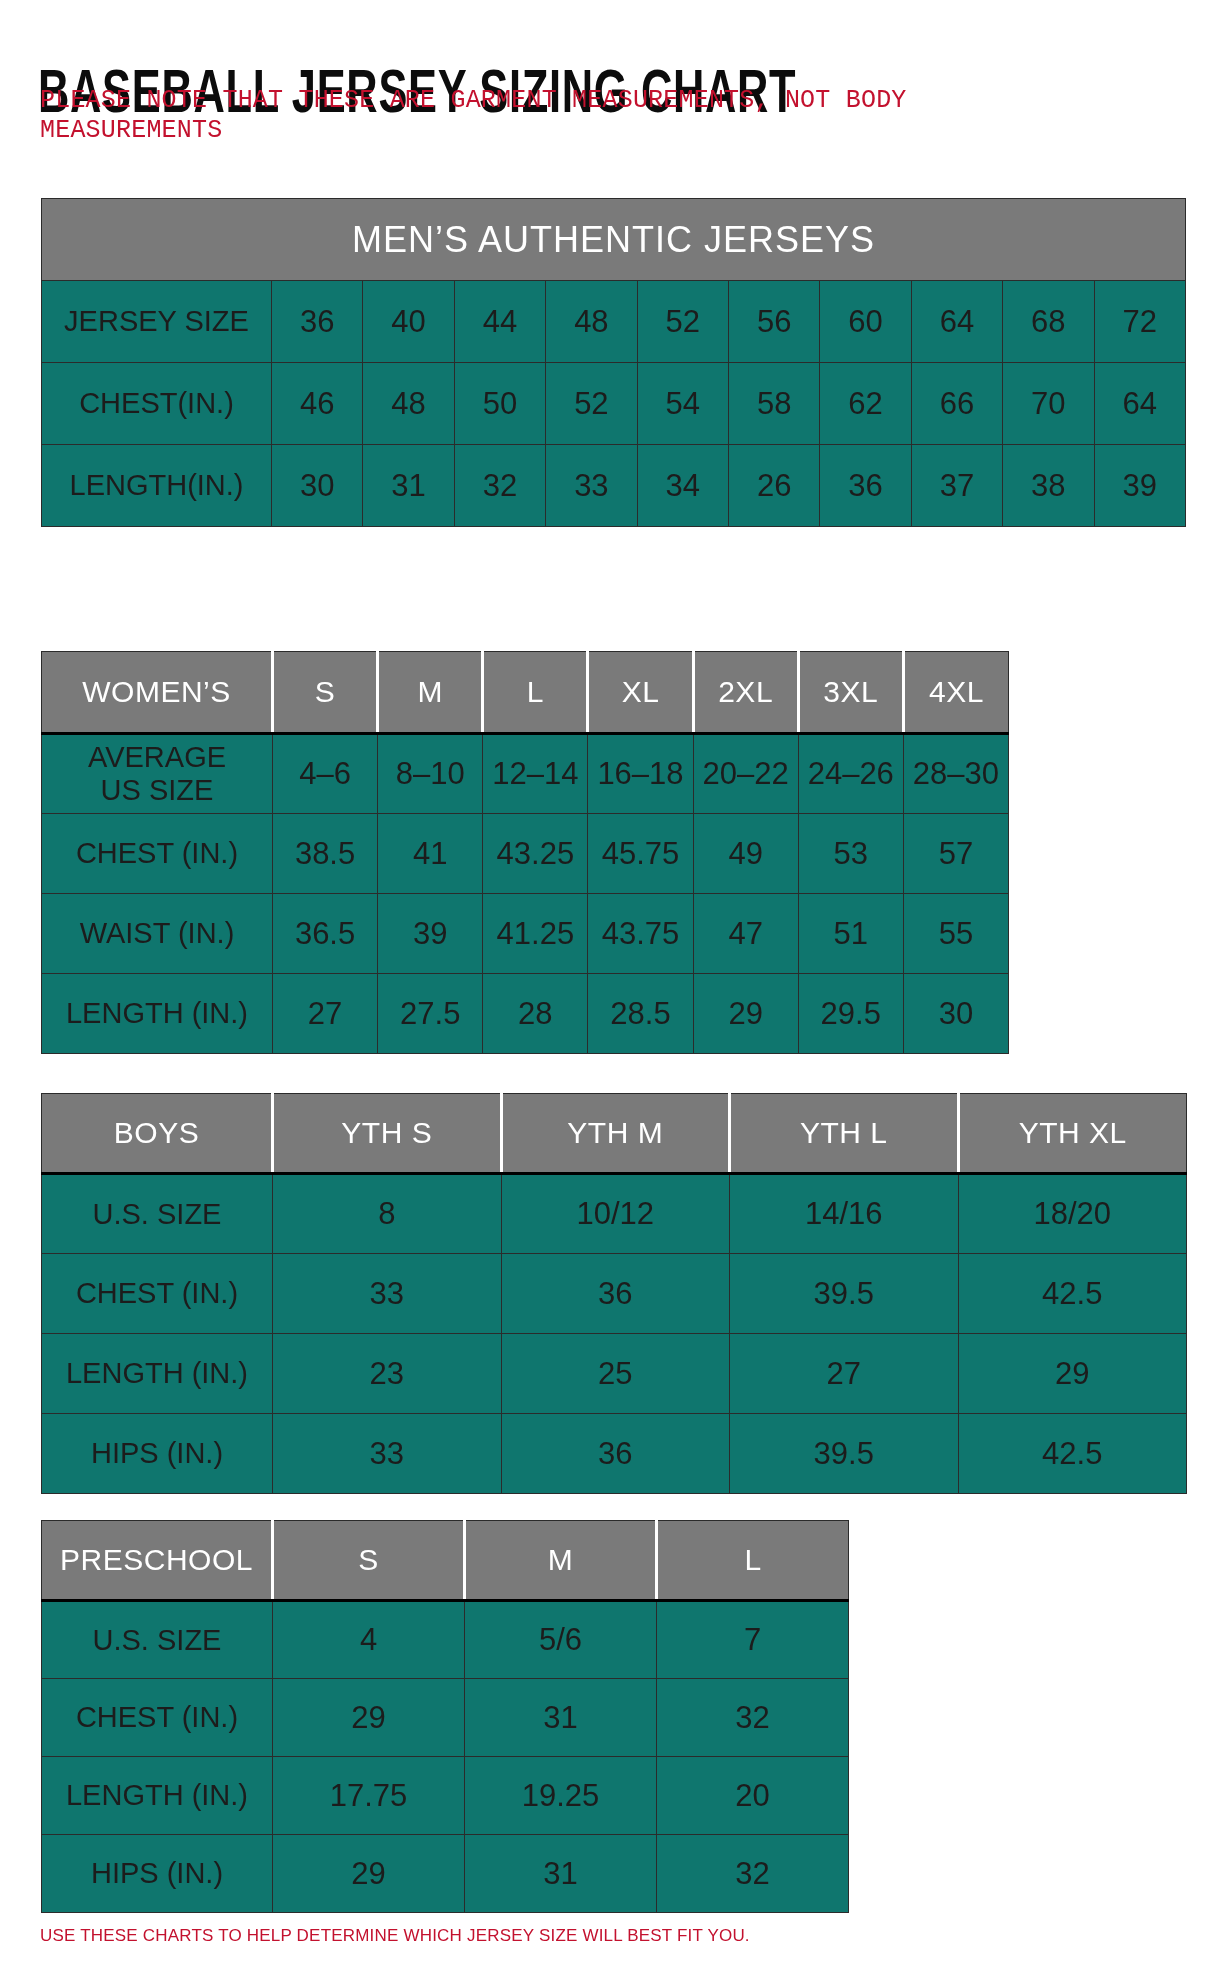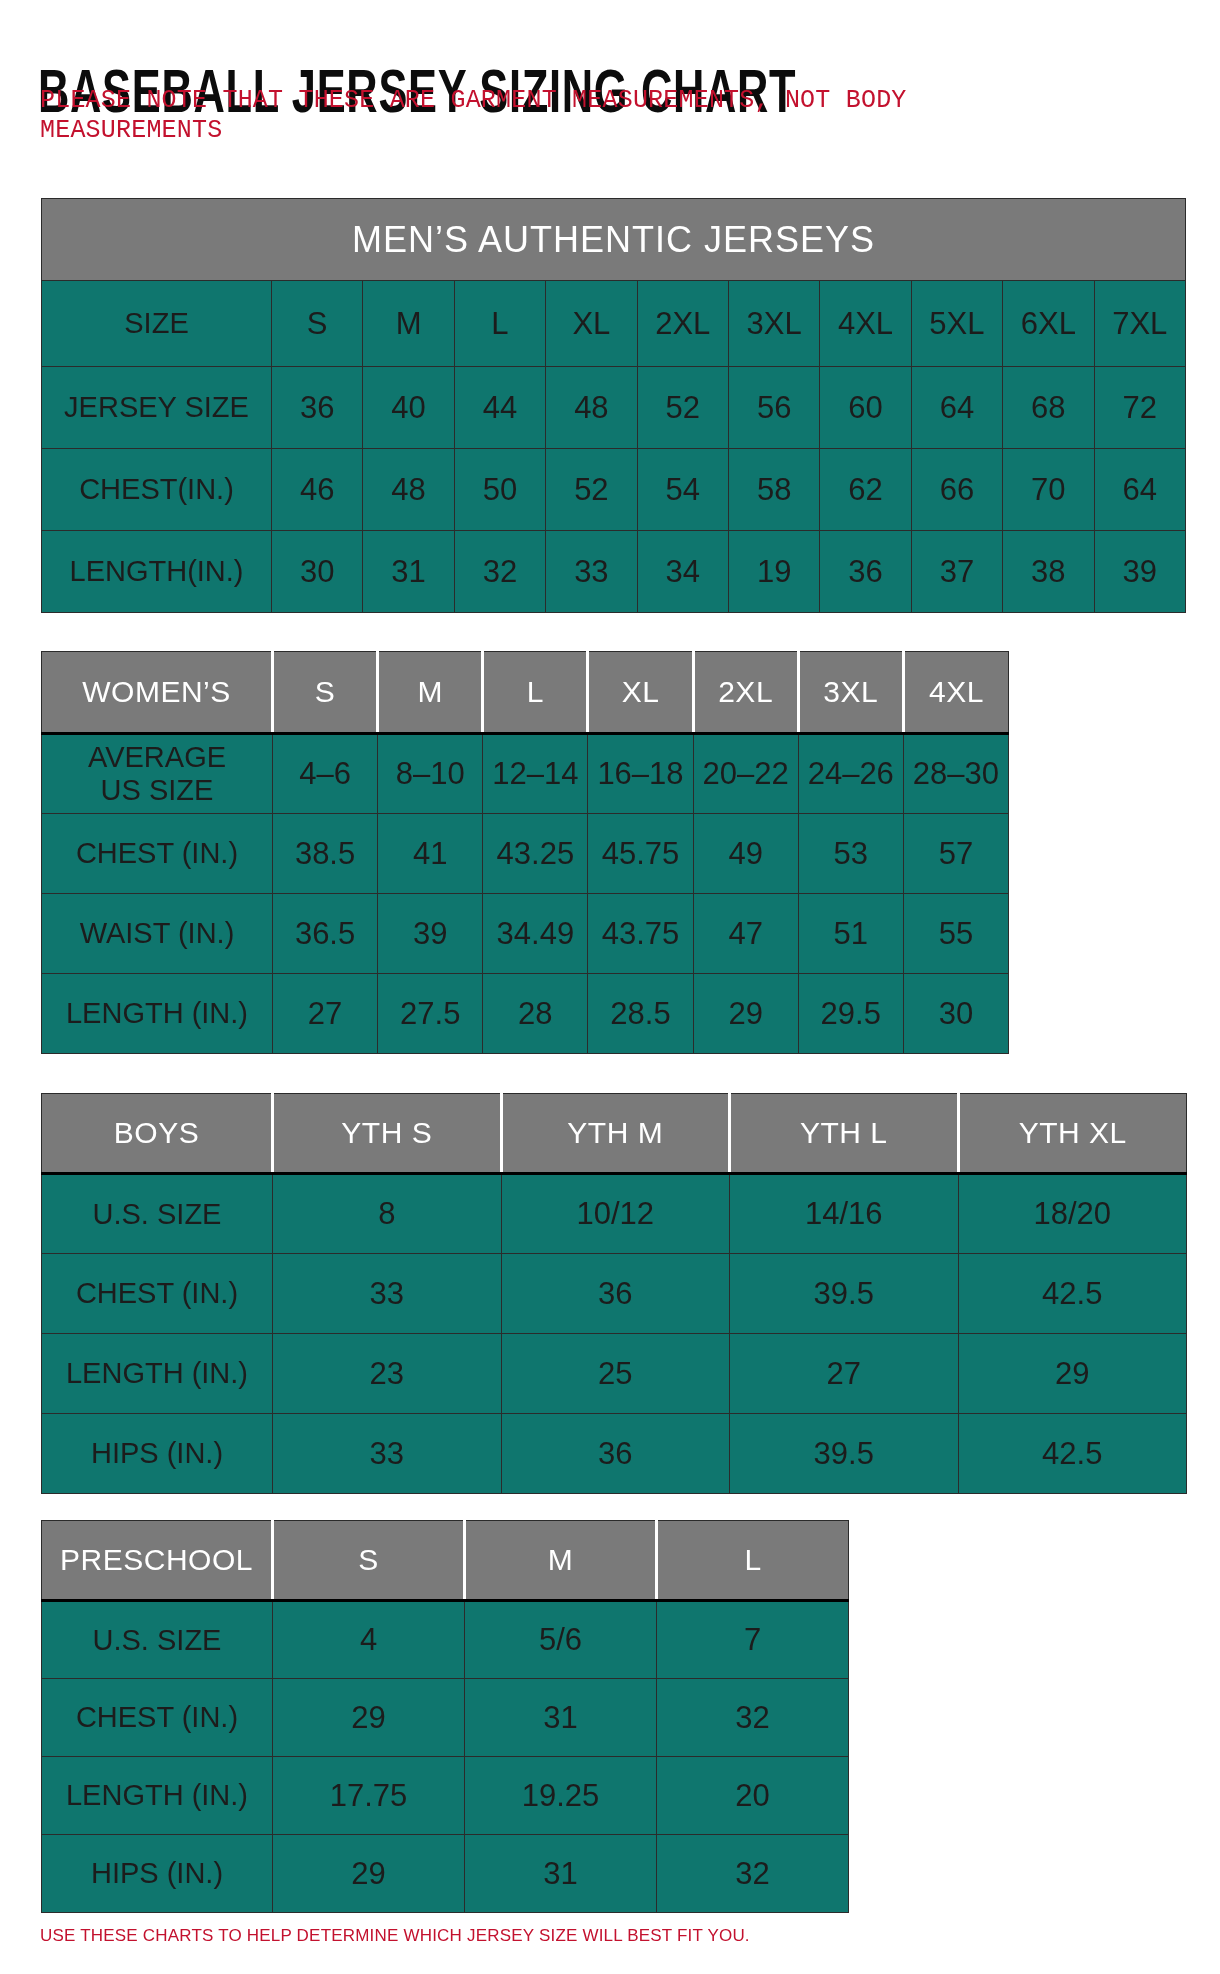--- a/index.html
+++ b/index.html
@@ -92,33 +92,20 @@
       <col>
       <col>
       <col>
       <col>
       <col>
     </colgroup>
   <tbody>
       <tr class="banner-row">
     <th class="banner" colspan="11">MEN’S AUTHENTIC JERSEYS</th>
   </tr>
-  <tr class="hdr-row">
-    <td class="lbl">SIZE</td>
-    <td class="val">S</td>
-    <td class="val">M</td>
-    <td class="val">L</td>
-    <td class="val">XL</td>
-    <td class="val">2XL</td>
-    <td class="val">3XL</td>
-    <td class="val">4XL</td>
-    <td class="val">5XL</td>
-    <td class="val">6XL</td>
-    <td class="val">7XL</td>
-  </tr>
   <tr class="d-row">
     <td class="lbl">JERSEY SIZE</td>
     <td class="val">36</td>
     <td class="val">40</td>
     <td class="val">44</td>
     <td class="val">48</td>
     <td class="val">52</td>
     <td class="val">56</td>
     <td class="val">60</td>
     <td class="val">64</td>
@@ -138,21 +125,21 @@
     <td class="val">70</td>
     <td class="val">64</td>
   </tr>
   <tr class="d-row">
     <td class="lbl">LENGTH(IN.)</td>
     <td class="val">30</td>
     <td class="val">31</td>
     <td class="val">32</td>
     <td class="val">33</td>
     <td class="val">34</td>
-    <td class="val">19</td>
+    <td class="val">26</td>
     <td class="val">36</td>
     <td class="val">37</td>
     <td class="val">38</td>
     <td class="val">39</td>
   </tr>
 </tbody>
   </table>
 
 <table class="tbl womens">
   <colgroup>
@@ -194,21 +181,21 @@
     <td class="val">43.25</td>
     <td class="val">45.75</td>
     <td class="val">49</td>
     <td class="val">53</td>
     <td class="val">57</td>
   </tr>
   <tr class="d-row">
     <td class="lbl">WAIST (IN.)</td>
     <td class="val">36.5</td>
     <td class="val">39</td>
-    <td class="val">34.49</td>
+    <td class="val">41.25</td>
     <td class="val">43.75</td>
     <td class="val">47</td>
     <td class="val">51</td>
     <td class="val">55</td>
   </tr>
   <tr class="d-row">
     <td class="lbl">LENGTH (IN.)</td>
     <td class="val">27</td>
     <td class="val">27.5</td>
     <td class="val">28</td>

